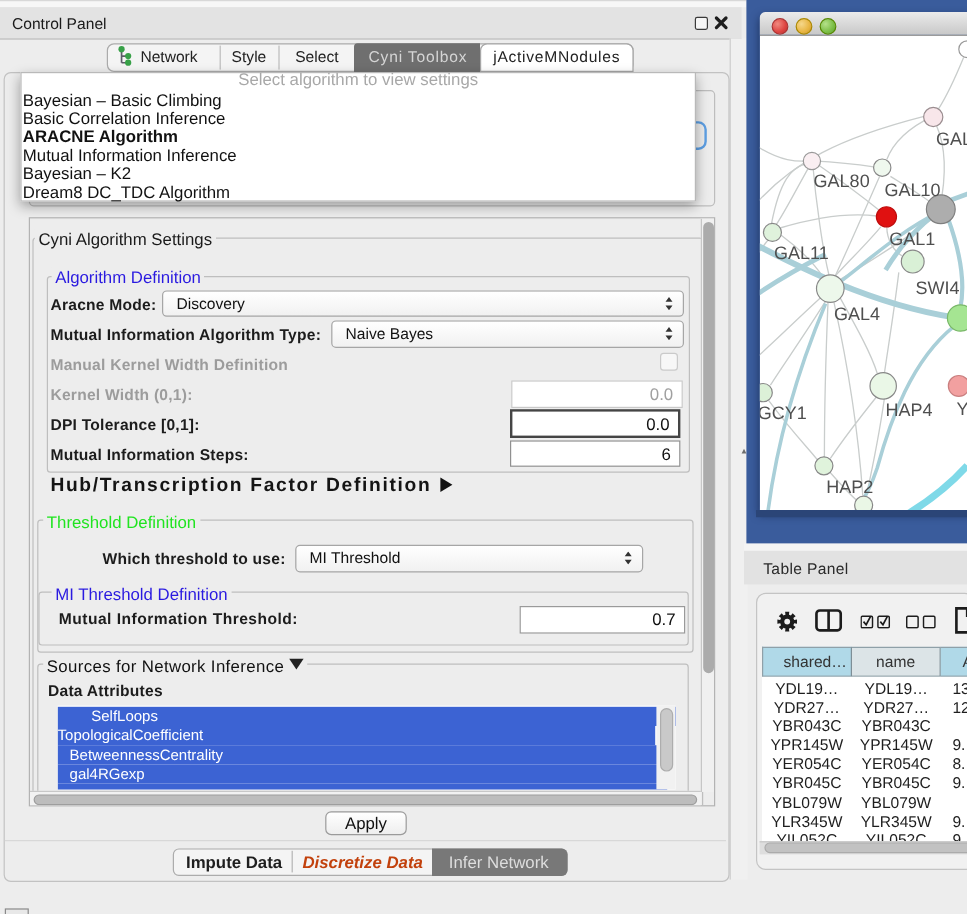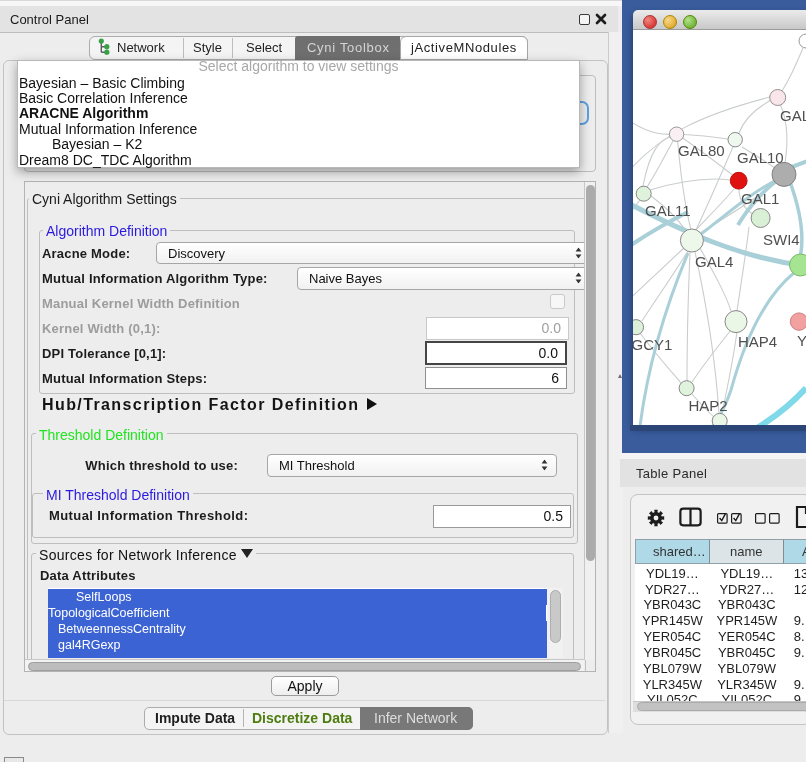--- a/index.html
+++ b/index.html
@@ -4,21 +4,21 @@
 <style>
   html,body{margin:0;padding:0;}
   body{width:806px;height:762px;overflow:hidden;position:relative;
        background:#ededed;font-family:"Liberation Sans",sans-serif;
        -webkit-font-smoothing:antialiased;}
   .abs{position:absolute;}
   .lbl{position:absolute;font-size:13px;font-weight:bold;color:#1c1c1c;white-space:nowrap;letter-spacing:0.2px;}
   .dis{color:#9c9c9c;}
   .combo{position:absolute;border:1px solid #a6a6a6;border-radius:4px;
          background:linear-gradient(#ffffff,#f1f1f1);
-         font-size:13px;color:#111;white-space:nowrap;box-sizing:border-box;margin-left:21px;}
+         font-size:13px;color:#111;white-space:nowrap;box-sizing:border-box;}
   .combo span.t{position:absolute;left:11px;top:50%;transform:translateY(-50%);}
   .combo svg{position:absolute;right:8px;top:50%;transform:translateY(-50%);}
   .fld{position:absolute;background:#fff;font-size:14px;text-align:right;
        box-sizing:border-box;padding-right:7px;white-space:nowrap;}
   .grp{position:absolute;border:1px solid #bebebe;border-radius:3px;}
   .gtitle{position:absolute;font-size:14px;background:#ededed;padding:0 3px;white-space:nowrap;}
   .tabtx{position:absolute;font-size:13px;color:#222;white-space:nowrap;top:41px;}
 </style>
 </head>
 <body>
@@ -104,21 +104,21 @@
     <span class="t">MI Threshold</span>
     <svg width="7" height="11" viewBox="0 0 7 11">
         <path d="M3.5 0 L6.4 4 H0.6 Z M3.5 11 L6.4 7 H0.6 Z" fill="#333333"></path>
       </svg>
   </div>
 
   <div class="grp" style="left:7px;top:311px;width:540px;height:43px;"></div>
   <div class="gtitle" style="left:18px;top:304.5px;color:#2a1ae0;">MI Threshold Definition</div>
 
   <div class="lbl" style="left:24px;top:326px;letter-spacing:0.4px;">Mutual Information Threshold:</div>
-  <div class="fld" style="left:408px;top:323px;width:138px;height:23px;border:1px solid #9a9a9a;color:#111;line-height:21px;">0.5</div>
+  <div class="fld" style="left:408px;top:323px;width:138px;height:23px;border:1px solid #9a9a9a;color:#111;line-height:21px;">0.7</div>
 
   <div class="grp" style="left:6px;top:371px;width:541px;height:330px;"></div>
   <div class="gtitle" style="left:11px;top:364.5px;color:#111;letter-spacing:0.3px;">Sources for Network Inference <span style="display:inline-block;vertical-align:2px;width:0;height:0;border-left:6.5px solid transparent;border-right:6.5px solid transparent;border-top:9px solid #222;"></span></div>
   <div class="lbl" style="left:15px;top:386px;">Data Attributes</div>
 
   <div class="abs" style="left:23px;top:405.5px;width:515px;height:70px;background:#ffffff;overflow:hidden;">
     <div style="position:absolute;left:0;top:1px;width:498px;height:16.2px;background:#3c63d3;color:#fff;font-size:12.5px;line-height:16.2px;padding-left:28px;">SelfLoops</div>
     <div style="position:absolute;left:0;top:17.2px;width:498px;height:16.2px;background:#3c63d3;color:#fff;font-size:12.5px;line-height:16.2px;">TopologicalCoefficient</div>
     <div style="position:absolute;left:0;top:33.4px;width:498px;height:16.2px;background:#3c63d3;color:#fff;font-size:12.5px;line-height:16.2px;padding-left:10px;">BetweennessCentrality</div>
     <div style="position:absolute;left:0;top:49.6px;width:498px;height:16.2px;background:#3c63d3;color:#fff;font-size:12.5px;line-height:16.2px;padding-left:10px;">gal4RGexp</div>
@@ -133,32 +133,32 @@
   <div class="abs" style="left:0;top:477px;width:559px;height:14px;background:#f2f2f2;border-top:1px solid #c8c8c8;box-sizing:border-box;"></div>
   <div class="abs" style="left:3px;top:479.5px;width:553px;height:9.5px;background:#bdbdbd;border:1px solid #9e9e9e;border-radius:4.5px;box-sizing:border-box;"></div>
 </div>
 
 <div class="abs" style="left:17px;top:60px;width:563px;height:108px;background:#ffffff;border:1px solid #b9b9b9;box-shadow:0 4px 10px rgba(0,0,0,0.35);box-sizing:border-box;"></div>
 <div class="abs" style="left:17px;top:59px;width:563px;height:15px;line-height:15px;text-align:center;font-size:14px;color:#a8a8a8;">Select algorithm to view settings</div>
 <div class="abs" style="left:19px;top:75px;font-size:14px;color:#111;">Bayesian – Basic Climbing</div>
 <div class="abs" style="left:19px;top:90px;font-size:14px;color:#111;">Basic Correlation Inference</div>
 <div class="abs" style="left:19px;top:105px;font-size:14px;color:#111;font-weight:bold;">ARACNE Algorithm</div>
 <div class="abs" style="left:19px;top:121px;font-size:14px;color:#111;">Mutual Information Inference</div>
-<div class="abs" style="left:19px;top:136px;font-size:14px;color:#111;padding-left:33px;">Bayesian – K2</div>
+<div class="abs" style="left:19px;top:136px;font-size:14px;color:#111;">Bayesian – K2</div>
 <div class="abs" style="left:19px;top:152px;font-size:14px;color:#111;">Dream8 DC_TDC Algorithm</div>
 
 <div class="abs" style="left:271px;top:676px;width:68px;height:20px;border:1px solid #9b9b9b;border-radius:5px;background:linear-gradient(#ffffff,#eeeeee);text-align:center;font-size:14px;color:#111;line-height:19px;box-sizing:border-box;">Apply</div>
 
 <div class="abs" style="left:4px;top:700px;width:601px;height:1px;background:#d8d8d8;"></div>
 
 <div class="abs" style="left:143.5px;top:706.5px;width:329.5px;height:23px;border:1px solid #acacac;border-radius:5px;background:#f4f4f4;box-sizing:border-box;"></div>
 <div class="abs" style="left:242.5px;top:709px;width:1px;height:18px;background:#b5b5b5;"></div>
 <div class="abs" style="left:359.5px;top:706.5px;width:113.5px;height:23px;background:#787878;border-radius:0 5px 5px 0;"></div>
 <div class="abs" style="left:155px;top:709.5px;font-size:14px;font-weight:bold;color:#1e1e1e;">Impute Data</div>
-<div class="abs" style="left:252px;top:709.5px;font-size:14px;font-weight:bold;color:#4d7c0f;">Discretize Data</div>
+<div class="abs" style="left:252px;top:709.5px;font-size:14px;font-weight:bold;color:#c2410c;font-style:italic;">Discretize Data</div>
 <div class="abs" style="left:374px;top:709.5px;font-size:14px;color:#dddddd;">Infer Network</div>
 
 <div class="abs" style="left:4px;top:757px;width:20px;height:14px;border:1.5px solid #8a8a8a;background:#e8e8e8;box-sizing:border-box;"></div>
 
 <div class="abs" style="left:622px;top:0;width:184px;height:453px;background:#3a5c9c;"></div>
 <div class="abs" style="left:620px;top:453px;width:186px;height:7px;background:#f4f4f4;"></div>
 
 <div class="abs" style="left:620px;top:459px;width:186px;height:28px;background:#e2e2e2;"></div>
 <div class="abs" style="left:636px;top:466px;font-size:13px;color:#2a2a2a;letter-spacing:0.3px;">Table Panel</div>
 

